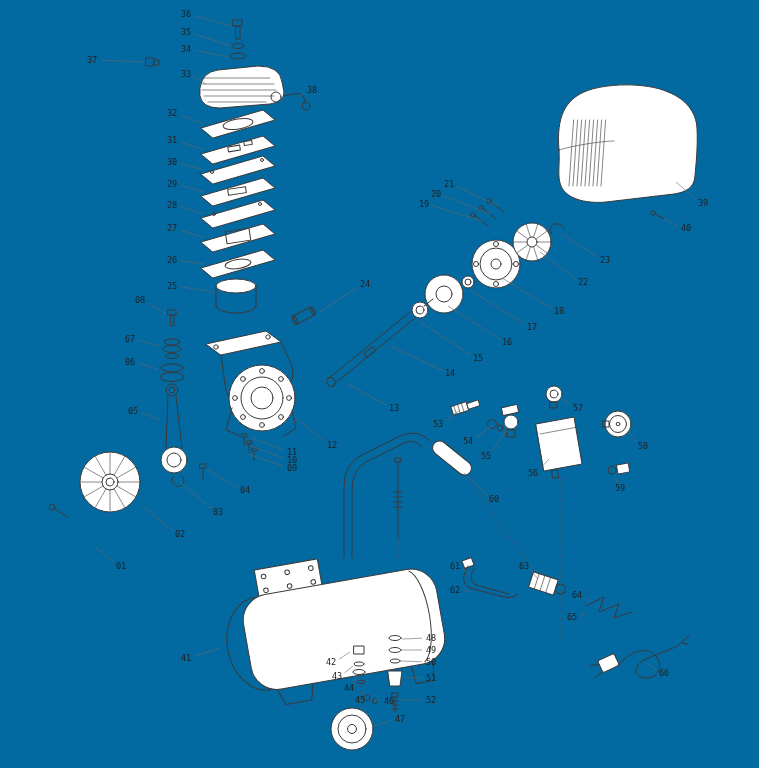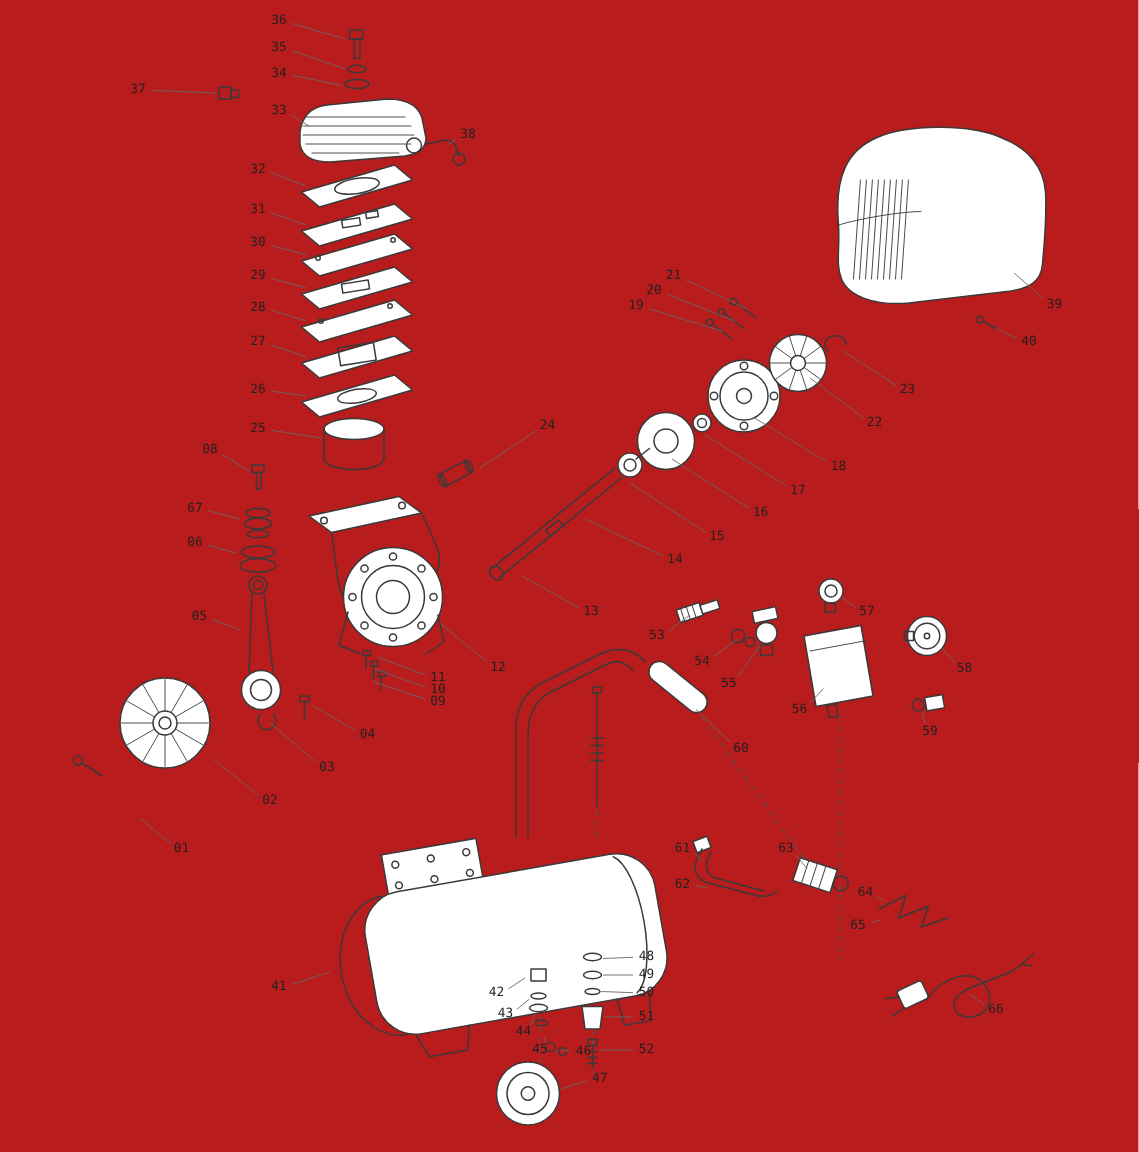--- a/index.html
+++ b/index.html
@@ -1,16 +1,16 @@
 <!DOCTYPE html>
 <html><head>
 <meta charset="utf-8">
 <style>
   html,body{margin:0;padding:0;background:#fff;}
-  .stage{position:relative;width:759px;height:768px;background:#b91c1c;overflow:hidden;
+  .stage{position:relative;width:759px;height:768px;background:#0369a1;overflow:hidden;
          font-family:"DejaVu Sans",sans-serif;}
   svg{position:absolute;left:0;top:0;}
   .art{stroke:#3a3a3a;fill:none;stroke-width:1;stroke-linecap:round;stroke-linejoin:round;}
   .solid{fill:#fff;}
   .thin{stroke-width:.6;}
   .dash{stroke:#555;stroke-width:.7;stroke-dasharray:4 3;fill:none;}
   #callouts text{font-family:"DejaVu Sans Mono",monospace;font-size:8.5px;fill:#222;stroke:none;}
   #callouts line{stroke:#666;stroke-width:.6;}
 </style>
 </head>

